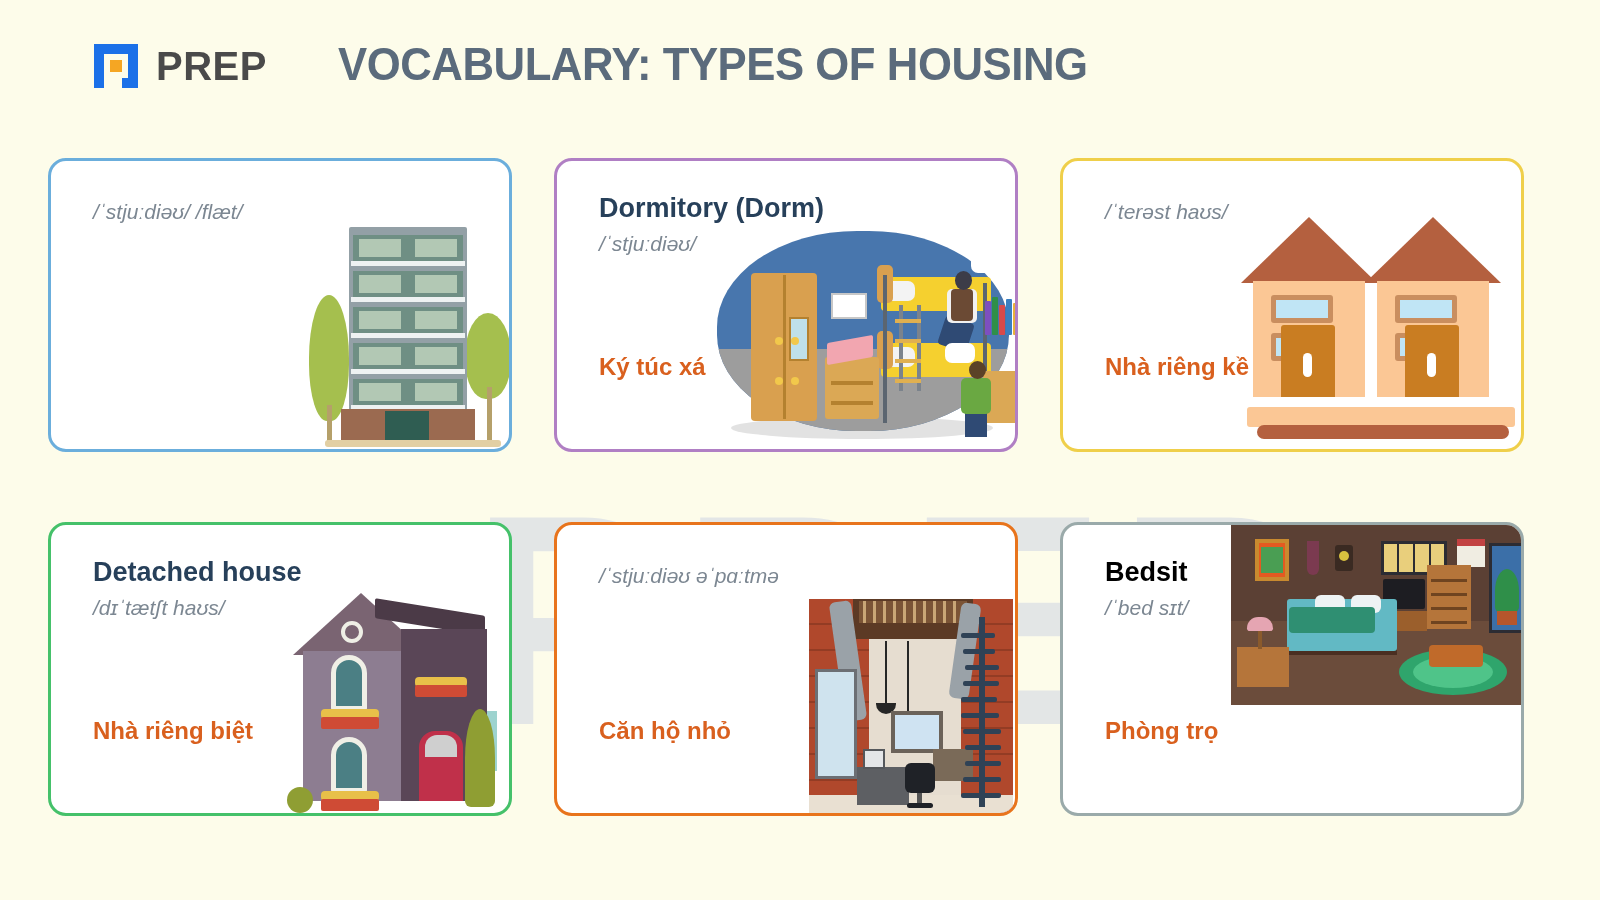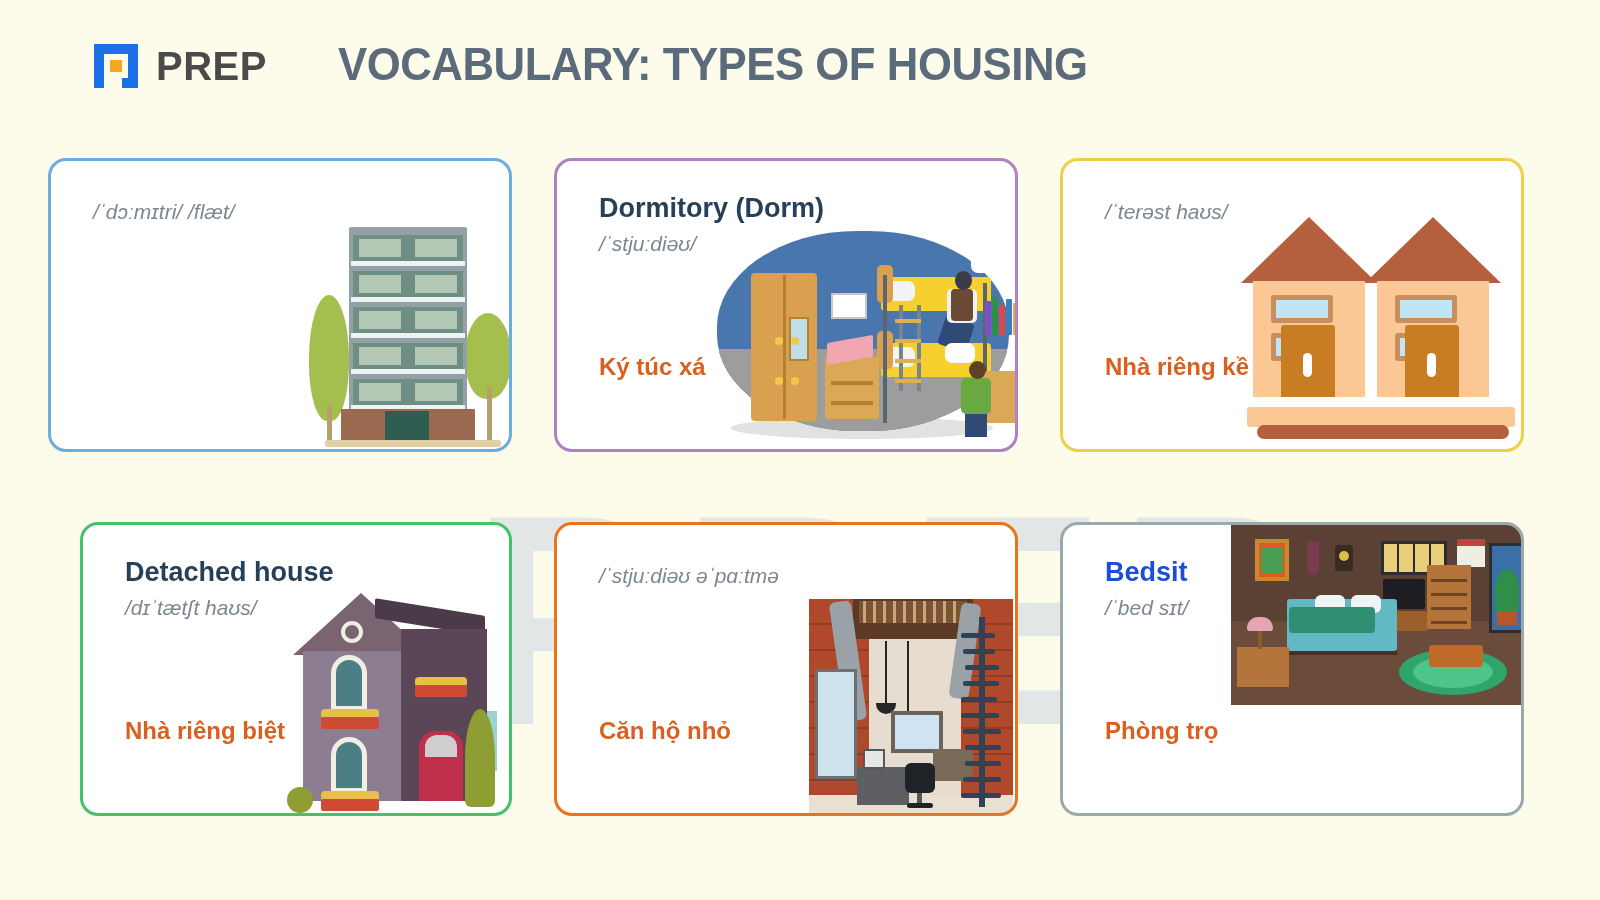--- a/index.html
+++ b/index.html
@@ -251,21 +251,21 @@
       </div>
       <div id="logo-text" style="color: rgb(74, 74, 74);">PREP</div>
     </div>
     <div id="page-title" style="color: rgb(91, 107, 124);">VOCABULARY: TYPES OF HOUSING</div>
   </div>
 
   <div id="grid">
 
     <div class="card" style="border-color: rgb(107, 174, 220); background: rgb(255, 255, 255);">
       <div class="card-text">
-        <div class="card-ipa" style="color: rgb(124, 135, 146);">/ˈdɔːmɪtri/ /flæt/</div>
+        <div class="card-ipa" style="color: rgb(124, 135, 146);">/ˈstjuːdiəʊ/ /flæt/</div>
       </div>
       <div class="card-illus" id="illus-apartment">
         <div class="ab ap-tree" style="left:2px;top:86px;width:40px;height:126px;"></div>
         <div class="ab ap-trunk" style="left:20px;top:196px;height:36px;"></div>
         <div class="ab ap-tree" style="left:158px;top:104px;width:46px;height:86px;"></div>
         <div class="ab ap-trunk" style="left:180px;top:178px;height:54px;"></div>
         <div class="ab ap-body"></div>
         <div class="ab ap-floor" style="top:26px;"></div>
         <div class="ab ap-win" style="left:52px;top:30px;width:42px;height:18px;"></div>
         <div class="ab ap-win" style="left:108px;top:30px;width:42px;height:18px;"></div>
@@ -365,21 +365,21 @@
         <div class="ab tr-body" style="left:146px;top:78px;height:116px;"></div>
         <div class="ab tr-win" style="left:164px;top:92px;"></div>
         <div class="ab tr-win" style="left:164px;top:130px;"></div>
         <div class="ab tr-door" style="left:174px;top:122px;"></div>
         <div class="ab tr-handle" style="left:196px;top:150px;"></div>
         <div class="ab tr-plinth"></div>
         <div class="ab tr-ground"></div>
       </div>
     </div>
 
-    <div class="card" style="border-color: rgb(69, 193, 106); background: rgb(255, 255, 255); margin-left: 32px;">
+    <div class="card" style="border-color: rgb(69, 193, 106); background: rgb(255, 255, 255);">
       <div class="card-text">
         <div class="card-term" style="color: rgb(39, 64, 90);">Detached house</div>
         <div class="card-ipa" style="color: rgb(124, 135, 146);">/dɪˈtætʃt haʊs/</div>
       </div>
       <div class="card-vi" style="color: rgb(217, 96, 30);">Nhà riêng biệt</div>
       <div class="card-illus" id="illus-detached">
         <div class="ab dt-sky"></div>
         <div class="ab dt-roof"></div>
         <div class="ab dt-roof2"></div>
         <div class="ab dt-wing"></div>
@@ -463,21 +463,21 @@
         <div class="ab st-step" style="left:154px;top:130px;width:38px;"></div>
         <div class="ab st-step" style="left:156px;top:146px;width:36px;"></div>
         <div class="ab st-step" style="left:156px;top:162px;width:36px;"></div>
         <div class="ab st-step" style="left:154px;top:178px;width:38px;"></div>
         <div class="ab st-step" style="left:152px;top:194px;width:40px;"></div>
       </div>
     </div>
 
     <div class="card" style="border-color: rgb(154, 170, 170); background: rgb(255, 255, 255);">
       <div class="card-text">
-        <div class="card-term" style="color: #1d4ed8;">Bedsit</div>
+        <div class="card-term" style="color: #000000;">Bedsit</div>
         <div class="card-ipa" style="color: rgb(124, 135, 146);">/ˈbed sɪt/</div>
       </div>
       <div class="card-vi" style="color: rgb(217, 96, 30);">Phòng trọ</div>
       <div class="card-illus" id="illus-bedsit">
         <div class="ab bs-bg"></div>
         <div class="ab bs-floor"></div>
         <div class="ab bs-poster"></div>
         <div class="ab bs-poster-in"></div>
         <div class="ab bs-towel"></div>
         <div class="ab bs-clock"></div>

